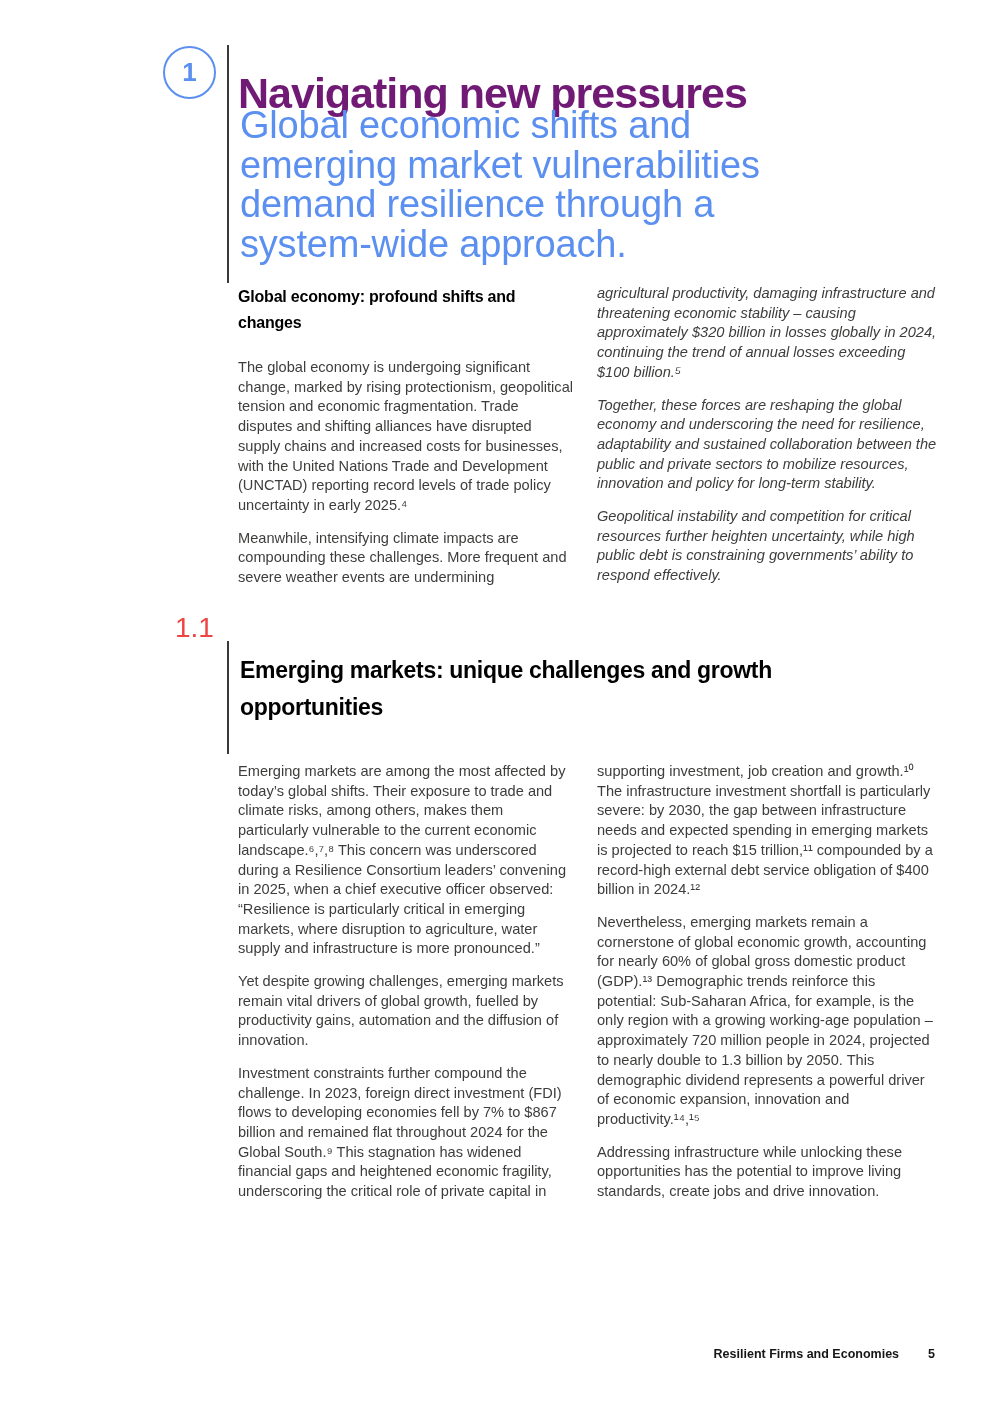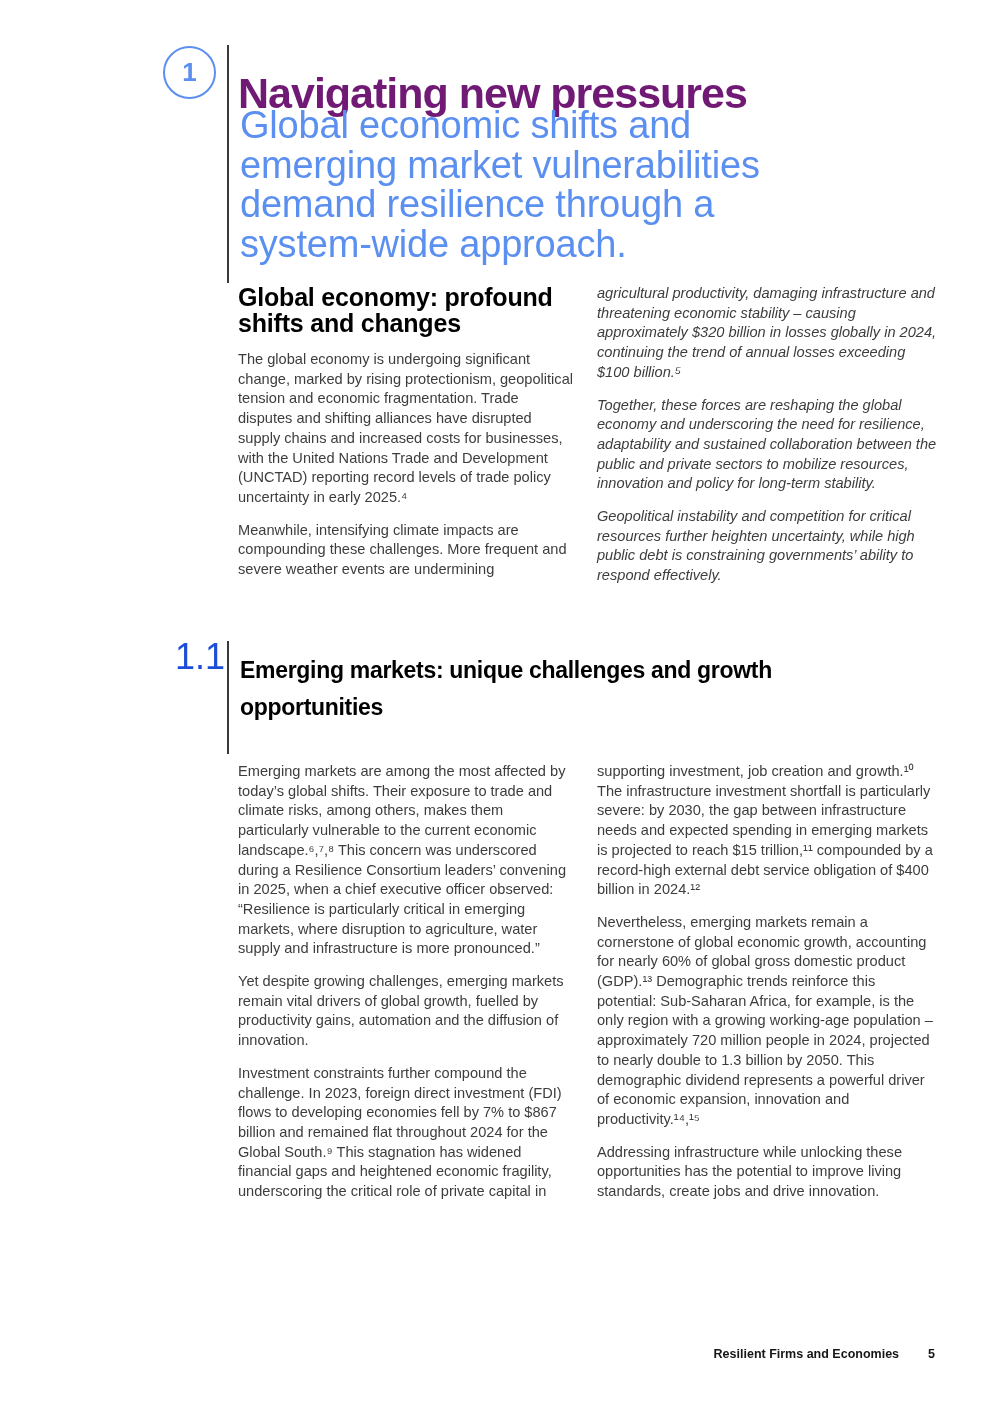--- a/index.html
+++ b/index.html
@@ -50,30 +50,30 @@
     width: 336px;
     font-size: 14.6px; line-height: 19.7px;
     color: #3d3d3c;
   }
   .col p { margin: 0 0 13px 0; }
   .col-global-left  { left: 238px; top: 284px; }
   .col-global-right { left: 597px; top: 284px; width: 341px; font-style: italic; }
   .col-s11-left     { left: 238px; top: 762px; }
   .col-s11-right    { left: 597px; top: 762px; width: 341px; }
   .subsection-heading {
-    font-size: 25px; line-height: 26px;
+    font-size: 16px; line-height: 26px;
     font-weight: bold; color: #000000;
     letter-spacing: -0.2px;
-    margin: 0 0 14px 0;
+    margin: 0 0 22px 0;
   }
   
   .section-number {
     position: absolute;
-    left: 175px; top: 636px;
-    font-size: 36px; color: #1d4ed8;
+    left: 175px; top: 612px;
+    font-size: 28px; color: #ef4444;
   }
   .section-heading {
     position: absolute;
     left: 240px; top: 633px;
     width: 565px;
     font-size: 23px; line-height: 37px;
     font-weight: bold; color: #000000;
     letter-spacing: -0.3px;
   }
   

